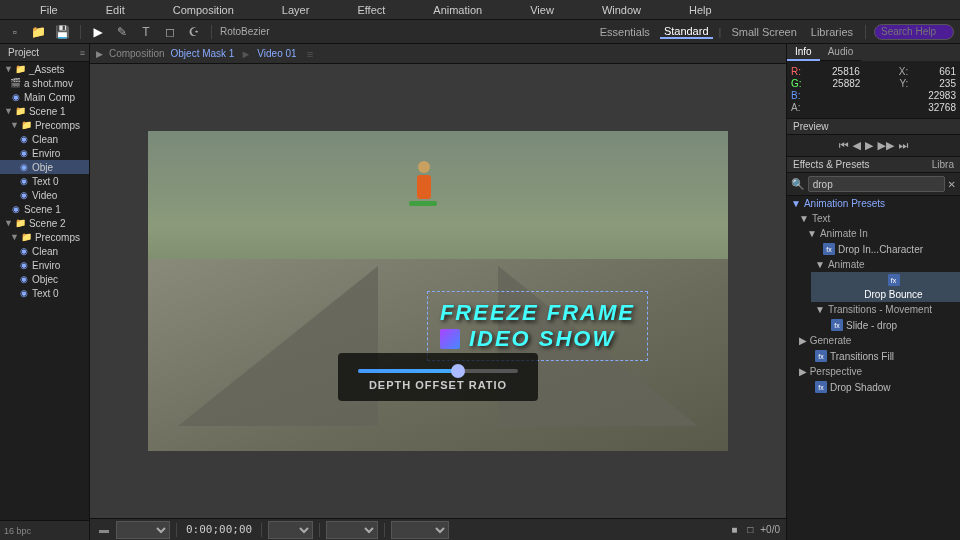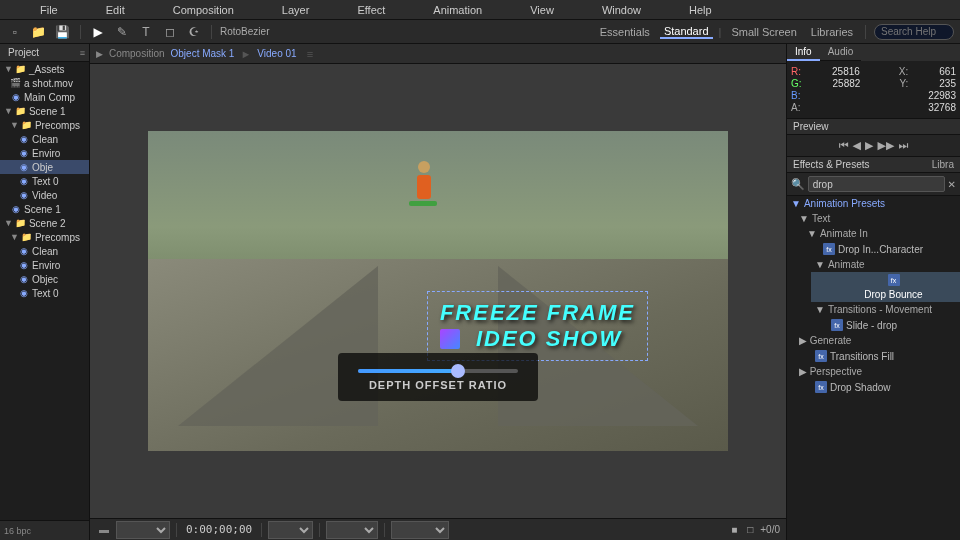--- a/index.html
+++ b/index.html
@@ -9,21 +9,21 @@
     #menubar { display: flex; align-items: center; background: #2d2d2d; height: 20px; border-bottom: 1px solid #111; padding: 0 4px; gap: 12px; }
     #menubar span { font-size: 11px; color: #ccc; cursor: pointer; padding-left: 36px; }
 
     
     #toolbar { display: flex; align-items: center; background: #2a2a2a; height: 24px; border-bottom: 1px solid #111; padding: 0 6px; gap: 6px; }
     .toolbar-icon { width: 18px; height: 18px; display: inline-flex; align-items: center; justify-content: center; color: #aaa; font-size: 12px; cursor: pointer; }
     .toolbar-sep { width: 1px; height: 14px; background: #444; margin: 0 2px; }
     .toolbar-right { margin-left: auto; display: flex; align-items: center; gap: 6px; }
     .workspace-btn { font-size: 11px; color: #aaa; cursor: pointer; padding: 0 4px; }
     .workspace-btn.active { color: #fff; border-bottom: 2px solid #88aaff; }
-    .search-box { background: #0f172a; border: 1px solid #555; border-radius: 10px; height: 16px; width: 80px; color: #aaa; font-size: 10px; padding: 0 6px; }
+    .search-box { background: #4c1d95; border: 1px solid #555; border-radius: 10px; height: 16px; width: 80px; color: #aaa; font-size: 10px; padding: 0 6px; }
 
     
     #main { display: flex; height: calc(540px - 20px - 24px); }
 
     
     #left-panel { width: 90px; background: #1e1e1e; border-right: 1px solid #111; display: flex; flex-direction: column; }
     #project-header { display: flex; align-items: center; justify-content: space-between; background: #2d2d2d; padding: 2px 4px; border-bottom: 1px solid #111; font-size: 10px; color: #aaa; height: 18px; gap: 36px; }
     .panel-tab { font-size: 10px; color: #ccc; padding: 1px 4px; }
     #project-tree { flex: 1; overflow: hidden; font-size: 10px; }
     .tree-item { padding: 1px 4px; display: flex; align-items: center; gap: 2px; cursor: pointer; white-space: nowrap; }
@@ -44,21 +44,21 @@
     
     #viewer { flex: 1; background: #3a3a3a; position: relative; display: flex; align-items: center; justify-content: center; }
     #video-frame { width: 580px; height: 320px; background: #222; position: relative; overflow: hidden; }
     .skate-scene { width: 100%; height: 100%; background: linear-gradient(180deg, #7a8a7a 0%, #8a9a7a 30%, #6a7a5a 60%, #5a6a4a 100%); position: relative; }
     .skater { position: absolute; top: 30px; left: 45%; width: 30px; height: 50px; }
     .skater-body { width: 14px; height: 24px; background: #e06020; border-radius: 3px; margin: 0 auto; }
     .skater-head { width: 12px; height: 12px; background: #c8a060; border-radius: 50%; margin: 0 auto 2px; }
     .skater-board { width: 28px; height: 5px; background: #40a040; border-radius: 2px; margin-top: 2px; }
     .overlay-box { position: absolute; bottom: 90px; right: 80px; border: 1px dashed #88aaff; padding: 8px 12px; }
     .overlay-text1 { color: #44ffff; font-size: 22px; font-weight: 900; letter-spacing: 2px; text-shadow: 2px 2px 4px rgba(0,0,0,0.8); font-style: italic; }
-    .overlay-text2 { color: #44ffff; font-size: 22px; font-weight: 900; letter-spacing: 2px; text-shadow: 2px 2px 4px rgba(0,0,0,0.8); font-style: italic; display: flex; align-items: center; gap: 16px; }
+    .overlay-text2 { color: #44ffff; font-size: 22px; font-weight: 900; letter-spacing: 2px; text-shadow: 2px 2px 4px rgba(0,0,0,0.8); font-style: italic; display: flex; align-items: center; gap: 9px; }
     .overlay-logo { width: 20px; height: 20px; background: linear-gradient(135deg, #aa44ff, #4488ff); border-radius: 2px; display: inline-block; }
     .depth-control { position: absolute; bottom: 50px; left: 50%; transform: translateX(-50%); background: rgba(0,0,0,0.7); padding: 10px 20px; border-radius: 4px; text-align: center; width: 200px; }
     .depth-slider-track { width: 160px; height: 4px; background: #555; border-radius: 2px; position: relative; margin: 6px auto; }
     .depth-slider-fill { height: 100%; width: 60%; background: linear-gradient(90deg, #4499ff, #44aaff); border-radius: 2px; }
     .depth-slider-thumb { width: 14px; height: 14px; background: #aabbff; border-radius: 50%; position: absolute; top: -5px; left: 58%; cursor: pointer; }
     .depth-label { color: #ccc; font-size: 11px; font-weight: bold; letter-spacing: 1px; }
     .bg-sky { position: absolute; top: 0; left: 0; right: 0; height: 35%; background: linear-gradient(180deg, #6a7a6a, #7a8a7a); }
     .fence-area { position: absolute; top: 20%; left: 0; right: 0; height: 20px; background: repeating-linear-gradient(90deg, #888 0px, #888 2px, transparent 2px, transparent 12px); opacity: 0.5; }
 
     

